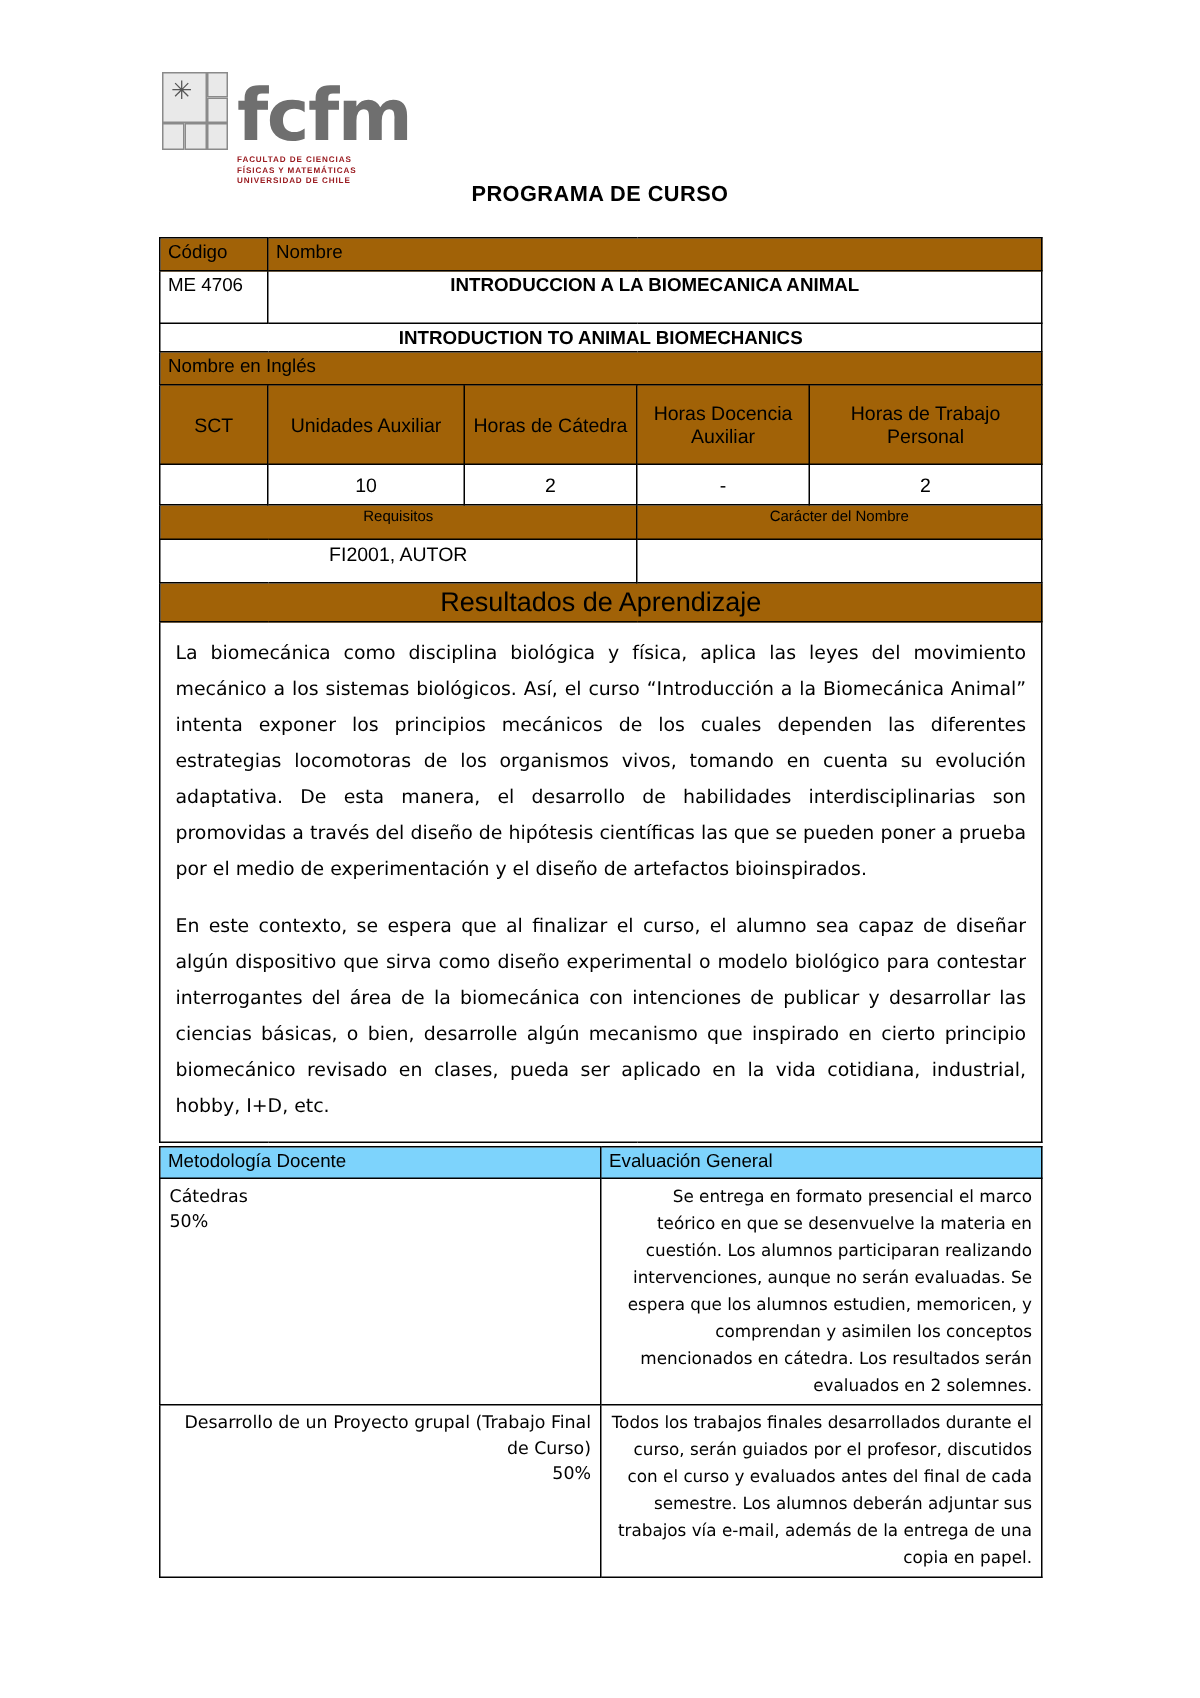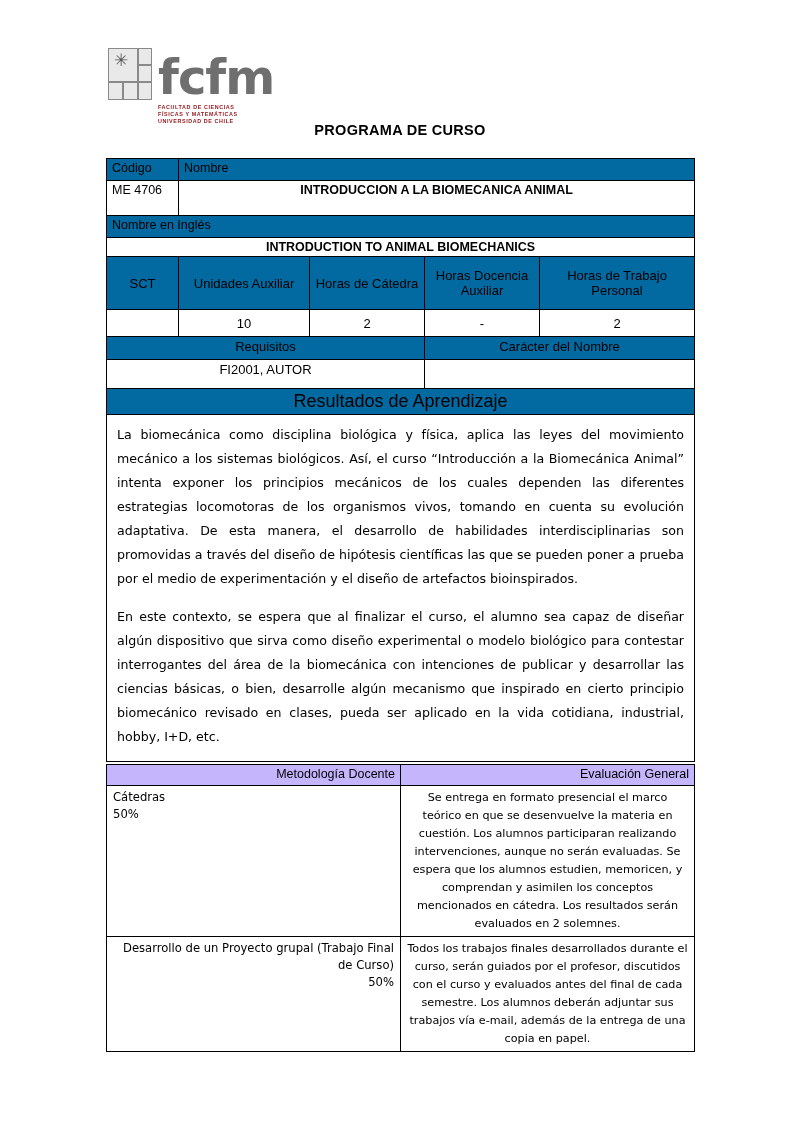--- a/index.html
+++ b/index.html
@@ -95,21 +95,21 @@
     width: 588px;
     border-collapse: collapse;
     table-layout: fixed;
   }
   .tbl td {
     border: 1px solid #000;
     padding: 2px 5px;
     font-size: 12.5px;
     vertical-align: top;
   }
-  .shade { background: #0369a1; }
+  .shade { background: #a16207; }
   .mid { vertical-align: middle; }
 
   .cell-code { height: 17px; }
   .row-name td { height: 30px; }
   .name-es {
     font-weight: bold;
     font-size: 12.5px;
     text-align: center;
     padding-top: 7px;
   }
@@ -127,21 +127,21 @@
     line-height: 15px;
   }
   .num-row td {
     text-align: center;
     font-size: 13px;
     height: 22px;
     vertical-align: middle;
   }
   .req-hdr td {
     text-align: center;
-    font-size: 13px;
+    font-size: 10px;
     height: 18px;
   }
   .req-val td {
     text-align: center;
     font-size: 13px;
     height: 24px;
     vertical-align: top;
     padding-top: 2px;
   }
   .res-hdr td {
@@ -168,37 +168,37 @@
     border-collapse: collapse;
     table-layout: fixed;
   }
   .tbl2 td {
     border: 1px solid #000;
     font-size: 12px;
     vertical-align: top;
     padding: 3px 6px;
   }
   .tbl2 .hdr {
-    background: #c4b5fd;
-    text-align: right;
+    background: #7dd3fc;
+    text-align: left;
     font-size: 12.5px;
     padding: 2px 5px;
     height: 16px;
     font-family: "Liberation Sans", sans-serif;
   }
   .tbl2 .met {
     font-family: "DejaVu Sans", sans-serif;
     font-size: 11.6px;
     line-height: 17px;
   }
   .tbl2 .eva {
     font-family: "DejaVu Sans", sans-serif;
     font-size: 11.2px;
     line-height: 18px;
-    text-align: center;
+    text-align: right;
   }
   .r1 td { height: 130px; }
   .r2 td { height: 92px; text-align: right; }
 </style>
 </head>
 <body>
 
 <div class="page">
 
   <div class="logo-block">
@@ -234,24 +234,24 @@
     <tbody>
       <tr>
         <td class="shade cell-code">Código</td>
         <td class="shade cell-code" colspan="4">Nombre</td>
       </tr>
       <tr class="row-name">
         <td class="mid">ME 4706</td>
         <td class="name-es" colspan="4">INTRODUCCION A LA BIOMECANICA ANIMAL</td>
       </tr>
       <tr>
+        <td class="name-en" colspan="5">INTRODUCTION TO ANIMAL BIOMECHANICS</td>
+      </tr>
+      <tr>
         <td class="shade cell-code" colspan="5">Nombre en Inglés</td>
-      </tr>
-      <tr>
-        <td class="name-en" colspan="5">INTRODUCTION TO ANIMAL BIOMECHANICS</td>
       </tr>
       <tr class="hdr-sct">
         <td class="shade">SCT</td>
         <td class="shade">Unidades Auxiliar</td>
         <td class="shade">Horas de Cátedra</td>
         <td class="shade">Horas Docencia Auxiliar</td>
         <td class="shade">Horas de Trabajo Personal</td>
       </tr>
       <tr class="num-row">
         <td></td>

